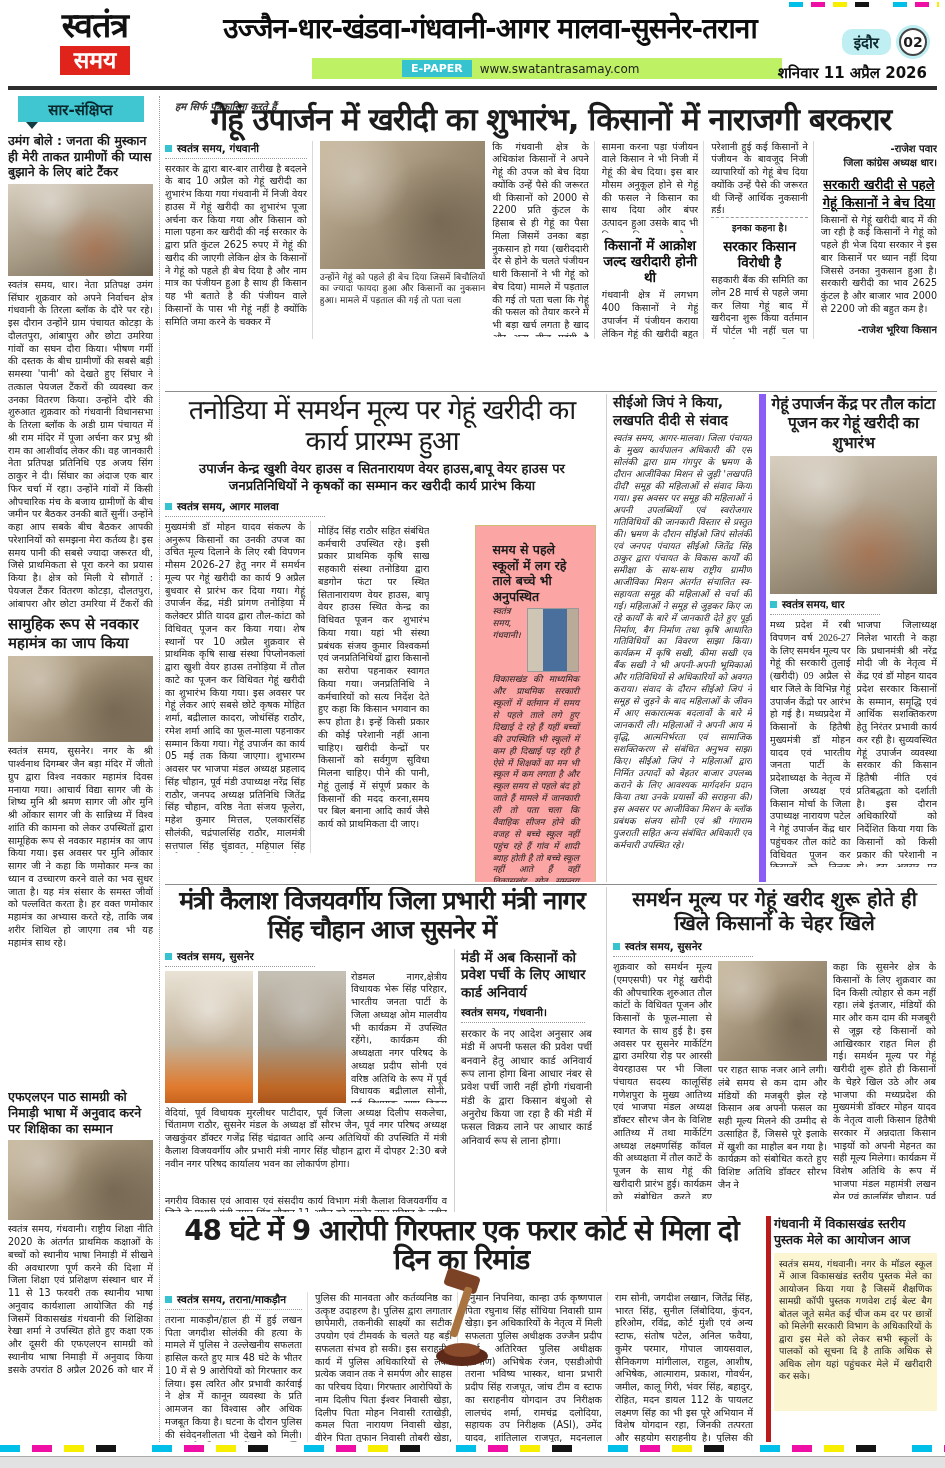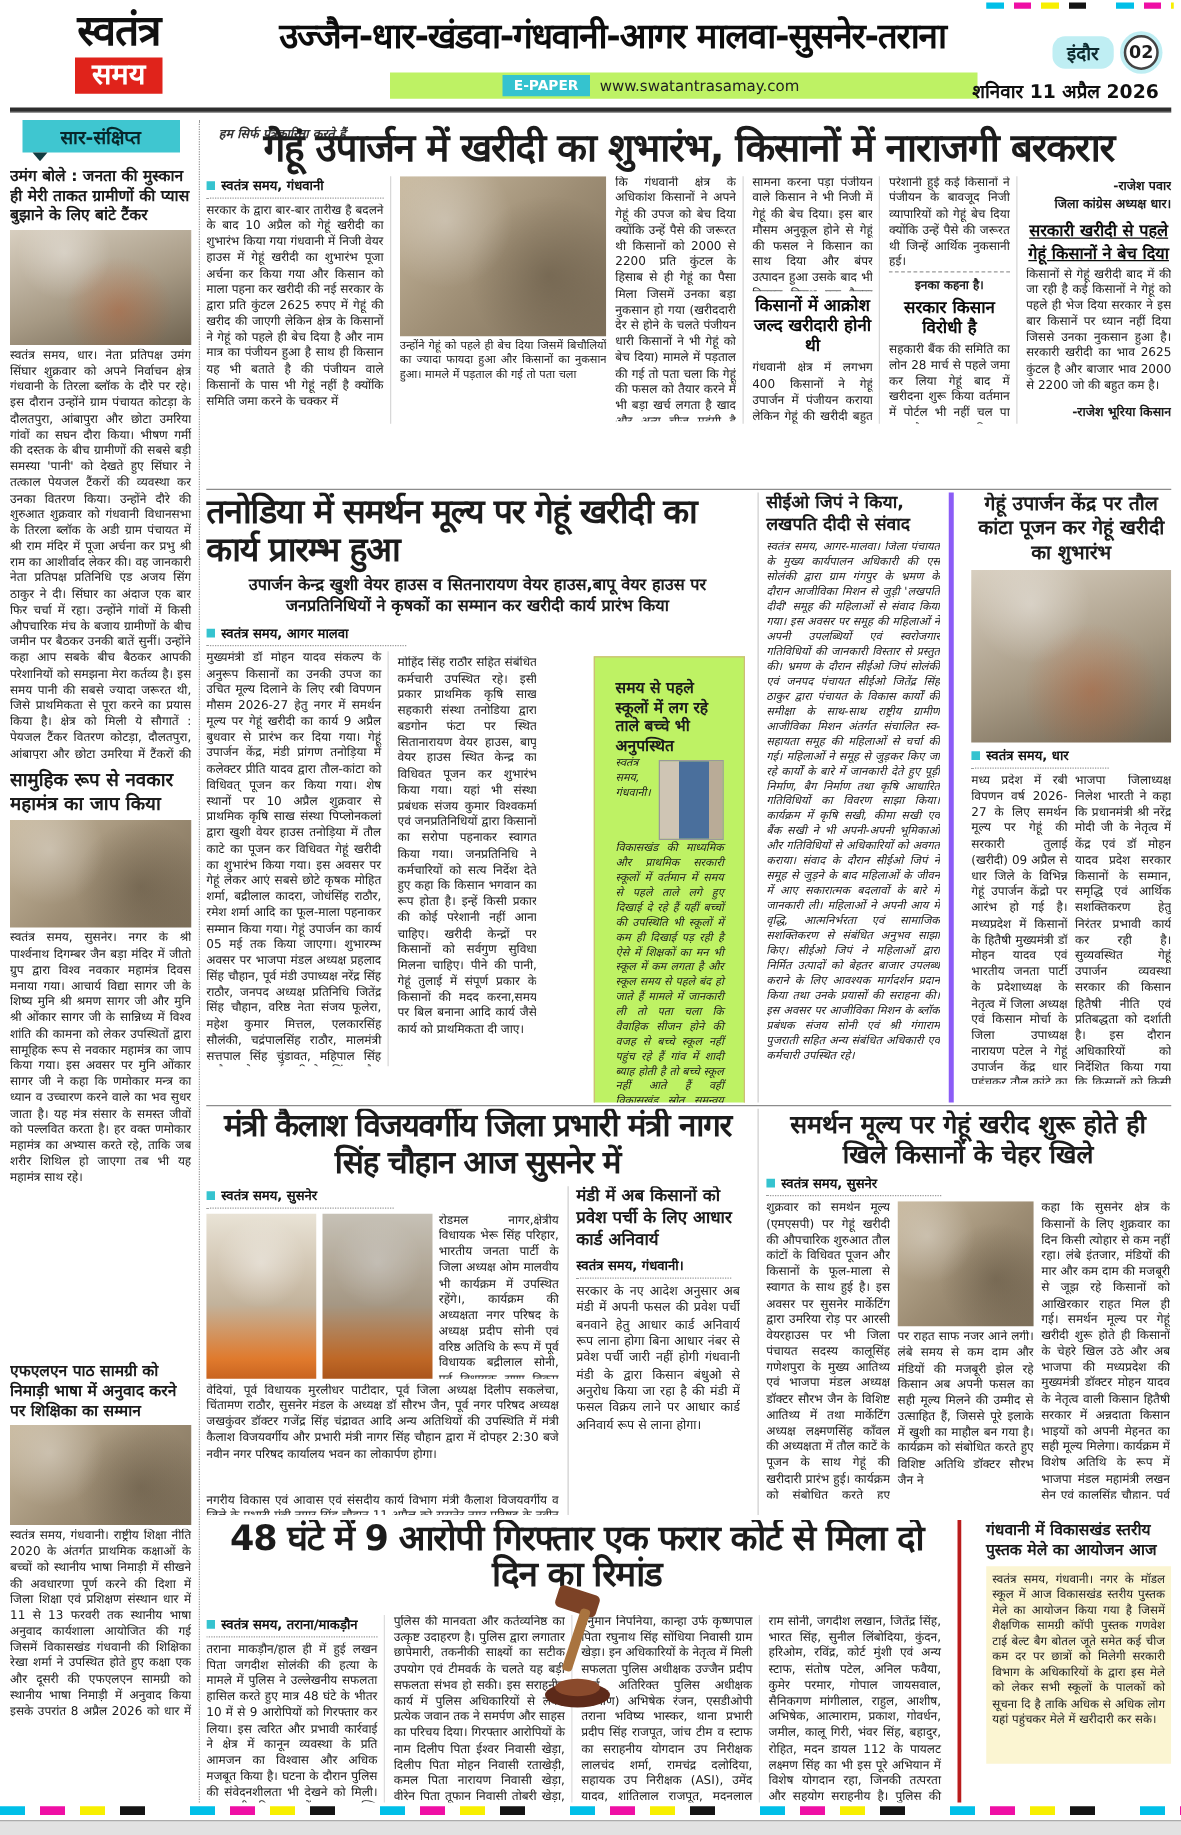--- a/index.html
+++ b/index.html
@@ -65,37 +65,37 @@
   .lead-cap{font-size:9px;font-weight:400;line-height:1.3;margin-top:3px;text-align:justify;}
   .lead-c{width:104px;border-right:1px solid #d8d8d8;padding-right:5px;}
   .lead-c5{width:118px;}
   .lead-sub{font-size:13.5px;line-height:1.2;margin:4px 0;}
   .attr{font-size:10px;font-weight:800;text-align:right;}
   .note-line{font-size:9.5px;font-weight:800;text-align:center;border-top:1px dashed #999;margin-top:4px;padding-top:3px;}
   .u-head{font-size:13px;text-decoration:underline;margin-bottom:3px;}
   
   .mid{position:absolute;left:165px;top:394px;width:772px;height:488px;display:flex;gap:7px;}
   .tano{width:434px;overflow:hidden;}
-  .tano-h1{font-size:27px;font-weight:700;text-align:left;line-height:1.15;letter-spacing:-1px;}
+  .tano-h1{font-size:27px;font-weight:400;text-align:center;line-height:1.15;letter-spacing:-1px;}
   .tano-sub{font-size:13px;font-weight:800;text-align:center;line-height:1.3;margin:5px 0 4px;}
   .tano-row{display:flex;gap:7px;height:332px;}
   .tano-c1{width:146px;border-right:1px solid #d8d8d8;padding-right:5px;}
   .tano-right{width:278px;display:flex;flex-direction:column;}
   .tano-photo{width:100%;height:112px;margin-bottom:4px;}
   .tano-lower{display:flex;gap:6px;flex:1;}
   .tano-c2{width:134px;overflow:hidden;}
-  .school-box{width:138px;background:#bef264;border:1px solid #cdbd76;padding:16px;overflow:hidden;margin-left:40px;}
+  .school-box{width:138px;background:#fca5a5;border:1px solid #cdbd76;padding:16px;overflow:hidden;margin-left:40px;}
   .school-h{font-size:12.5px;font-weight:800;line-height:1.25;margin-bottom:2px;}
   .school-t{font-size:8.8px;font-style:italic;line-height:1.35;text-align:justify;}
   .school-ph{float:right;width:52px;height:64px;margin:2px 0 2px 3px;
      background:linear-gradient(90deg,#cfc5b4 0 30%,#4a6f9c 30% 78%,#b9ab97 78%);border:1px solid #999;}
   .ceo{width:146px;overflow:hidden;border-left:1px solid #cfcfcf;padding-left:6px;}
   .ceo-h{font-size:14px;font-weight:800;line-height:1.25;margin-bottom:4px;}
   .ceo-b{font-style:italic;height:430px;}
-  .taul{width:178px;overflow:hidden;border-left:4px solid #8b5cf6;padding-left:14px;}
+  .taul{width:178px;overflow:hidden;border-left:7px solid #8b5cf6;padding-left:4px;font-family:Liberation Serif, serif;}
   .taul-h{font-size:15.5px;font-weight:800;line-height:1.25;text-align:center;margin-bottom:4px;}
   .taul-photo{width:100%;height:138px;margin-bottom:3px;}
   .taul-row{display:flex;gap:6px;height:248px;}
   .taul-c{width:50%;overflow:hidden;}
   
   .low{position:absolute;left:165px;top:887px;width:772px;height:325px;display:flex;gap:7px;}
   .min{width:434px;overflow:hidden;}
   .min-h1{font-size:25px;font-weight:800;text-align:center;line-height:1.15;letter-spacing:-1px;margin-bottom:4px;}
   .min-row{display:flex;gap:7px;}
   .min-left{width:282px;}
@@ -113,21 +113,21 @@
   .msp-ph{width:100%;height:100px;margin-bottom:3px;}
   .msp-c3{width:104px;overflow:hidden;}
   
   .bot{position:absolute;left:165px;top:1216px;width:772px;height:226px;display:flex;gap:8px;}
   .crime{width:600px;position:relative;overflow:hidden;}
   .crime-h1{font-size:28px;font-weight:800;line-height:1.05;letter-spacing:-1px;text-align:center;margin-bottom:17px;}
   .crime-row{display:flex;gap:7px;height:178px;}
   .crime-c{width:145px;overflow:hidden;border-right:1px solid #ddd;padding-right:5px;}
   .crime-c:last-child{border-right:none;}
   .gavel{position:absolute;left:262px;top:48px;width:70px;height:112px;z-index:3;}
-  .bookfair{width:173px;border-left:3px solid #b91c1c;padding-left:20px;overflow:hidden;}
+  .bookfair{width:173px;border-left:5px solid #b91c1c;padding-left:3px;overflow:hidden;}
   .bf-h{font-size:12.5px;font-weight:800;line-height:1.3;margin-bottom:4px;}
   .bf-box{background:#fbf5d2;padding:5px;height:158px;overflow:hidden;}
   
   .regs{position:absolute;left:0;top:1445px;width:945px;height:7px;
     background:repeating-linear-gradient(90deg,#00bfe8 0 20px,transparent 20px 32px,#ef0fa5 32px 52px,transparent 52px 64px,#f8ef00 64px 84px,transparent 84px 96px,#141414 96px 116px,transparent 116px 152px);}
   .footer-bar{position:absolute;left:0;top:1456px;width:945px;height:12px;background:#e2e2e2;border-top:1px solid #ababab;}
 </style>
 </head>
 <body>
 

